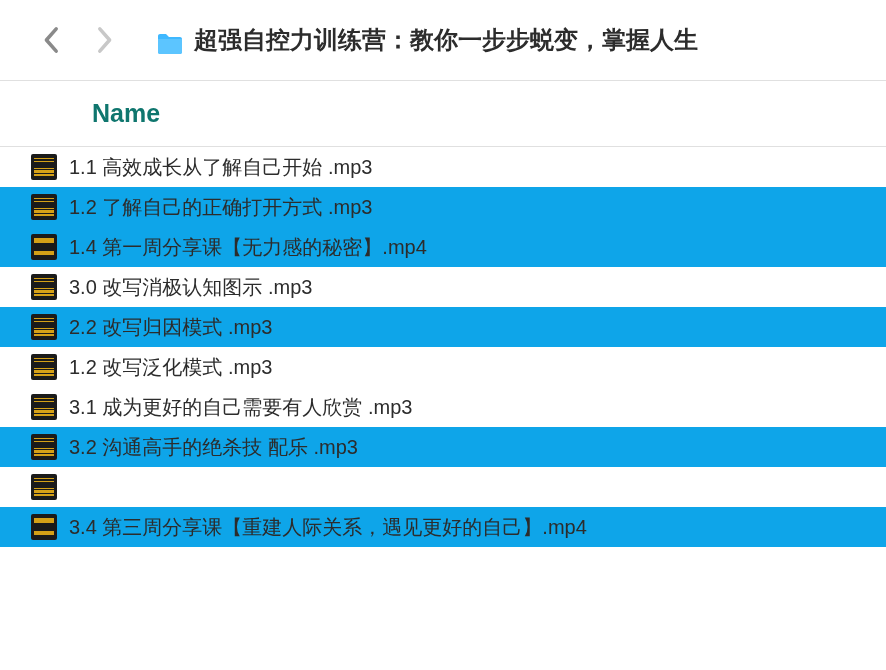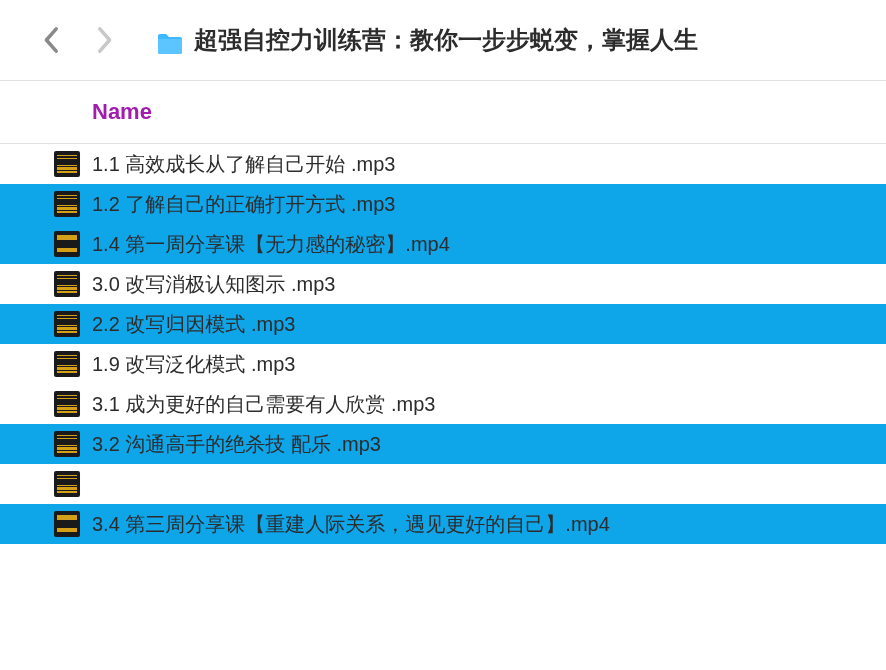--- a/index.html
+++ b/index.html
@@ -55,33 +55,33 @@
       color: #2c2c2c;
       white-space: nowrap;
     }
     .header-row {
       display: flex;
       align-items: center;
       padding: 18px 0 18px 92px;
       border-bottom: 1px solid #e0e0e0;
     }
     .col-name {
-      font-size: 22px;
+      font-size: 25px;
       font-weight: 700;
-      color: #a21caf;
+      color: #0f766e;
     }
     .file-list {
       display: flex;
       flex-direction: column;
     }
     .file-row {
       display: flex;
       align-items: center;
       height: 40px;
-      padding-left: 54px;
+      padding-left: 31px;
       gap: 12px;
     }
     .file-row.alt {
       background: #0ea5e9;
     }
     .file-icon {
       width: 26px;
       height: 26px;
       background: #1a1a1a;
       border-radius: 2px;
@@ -189,21 +189,21 @@
   <div class="file-row alt">
     <div class="file-icon">
         <div class="file-icon-inner"></div>
       </div>
     <span class="file-name">2.2 改写归因模式 .mp3</span>
   </div>
   <div class="file-row">
     <div class="file-icon">
         <div class="file-icon-inner"></div>
       </div>
-    <span class="file-name">1.9 改写泛化模式 .mp3</span>
+    <span class="file-name">1.2 改写泛化模式 .mp3</span>
   </div>
   <div class="file-row">
     <div class="file-icon">
         <div class="file-icon-inner"></div>
       </div>
     <span class="file-name">3.1 成为更好的自己需要有人欣赏 .mp3</span>
   </div>
   <div class="file-row alt">
     <div class="file-icon">
         <div class="file-icon-inner"></div>

